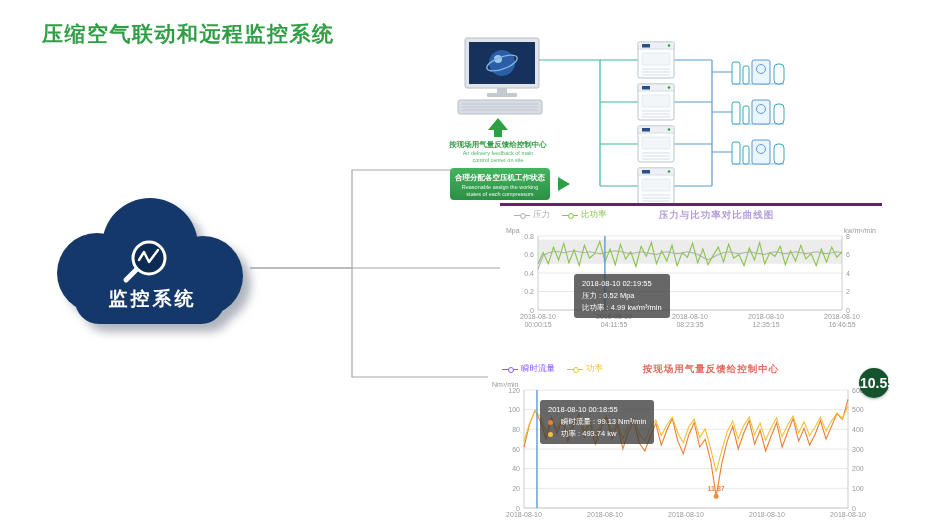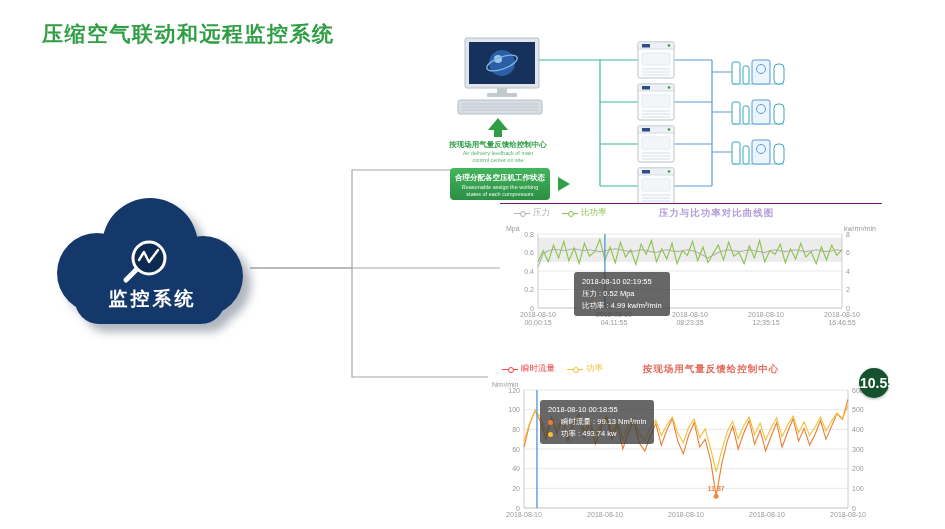--- a/index.html
+++ b/index.html
@@ -9,21 +9,21 @@
               font-weight:700;letter-spacing:1.5px;}
   
   .cloud-wrap{position:absolute;left:35px;top:188px;width:235px;height:170px;}
   .cloud-svg{filter:drop-shadow(8px 8px 5px rgba(110,120,135,.55));}
   .cloud-label{position:absolute;left:0;right:0;top:98px;text-align:center;color:#fff;
                font-size:19px;font-weight:700;letter-spacing:3px;}
   .connectors{position:absolute;left:0;top:0;pointer-events:none;}
   .diagram{position:absolute;left:440px;top:26px;width:380px;height:184px;}
   
   .chart{position:absolute;background:#fff;}
-  #chart1{left:500px;top:203px;width:382px;height:130px;border-top:1px solid #701a75;}
+  #chart1{left:500px;top:203px;width:382px;height:130px;border-top:3px solid #701a75;}
   #chart2{left:488px;top:360px;width:394px;height:164px;}
   .chart-head{display:flex;align-items:center;height:18px;}
   .legend{display:flex;gap:12px;padding-left:14px;flex:1;}
   .lg{display:flex;align-items:center;gap:3px;cursor:pointer;}
   .lg-label{font-size:8.5px;}
   .lg-mark{position:relative;width:16px;height:7px;}
   .lg-mark::before{content:"";position:absolute;left:0;top:3px;width:16px;height:1px;background:currentColor;}
   .lg-mark::after{content:"";position:absolute;left:5.5px;top:1px;width:4px;height:4px;
                   border:1px solid currentColor;border-radius:50%;background:#fff;}
   .chart-title{flex:1.3;text-align:center;font-size:9.5px;font-weight:600;letter-spacing:1px;}
@@ -202,21 +202,21 @@
     <div class="tooltip" id="tt1">
       <div>2018-08-10 02:19:55</div>
       <div>压力 : 0.52 Mpa</div>
       <div>比功率 : 4.99 kw/m³/min</div>
     </div>
   </div>
 
   <div class="chart" id="chart2">
     <div class="chart-head">
       <div class="legend">
-        <span class="lg" style="color: #ef4444;">
+        <span class="lg" style="color: #8b5cf6;">
           <i class="lg-mark"></i>
           <span class="lg-label">瞬时流量</span>
         </span>
         <span class="lg" style="color: rgb(242, 192, 55);">
           <i class="lg-mark"></i>
           <span class="lg-label">功率</span>
         </span>
       </div>
       <div class="chart-title" style="color: rgb(226, 107, 90);">按现场用气量反馈给控制中心</div>
       <div class="head-spacer"></div>

